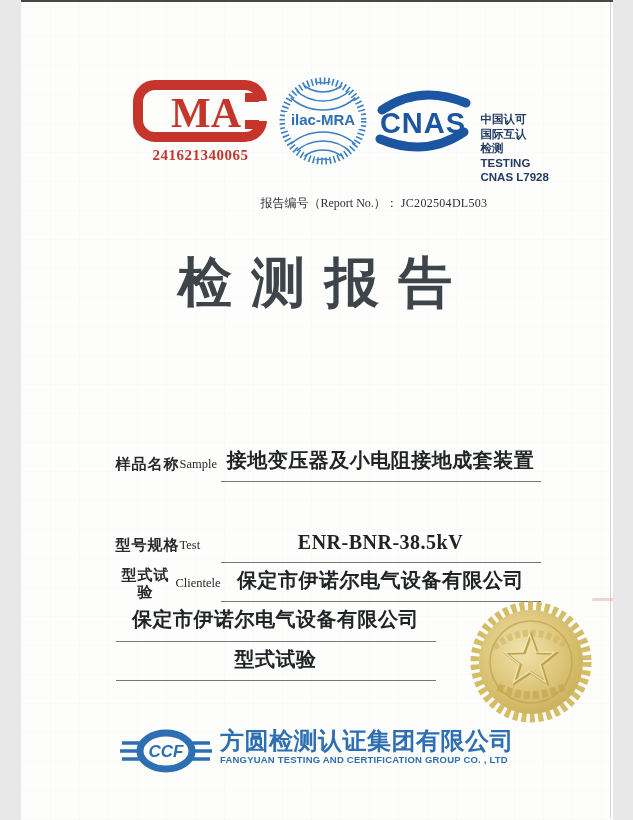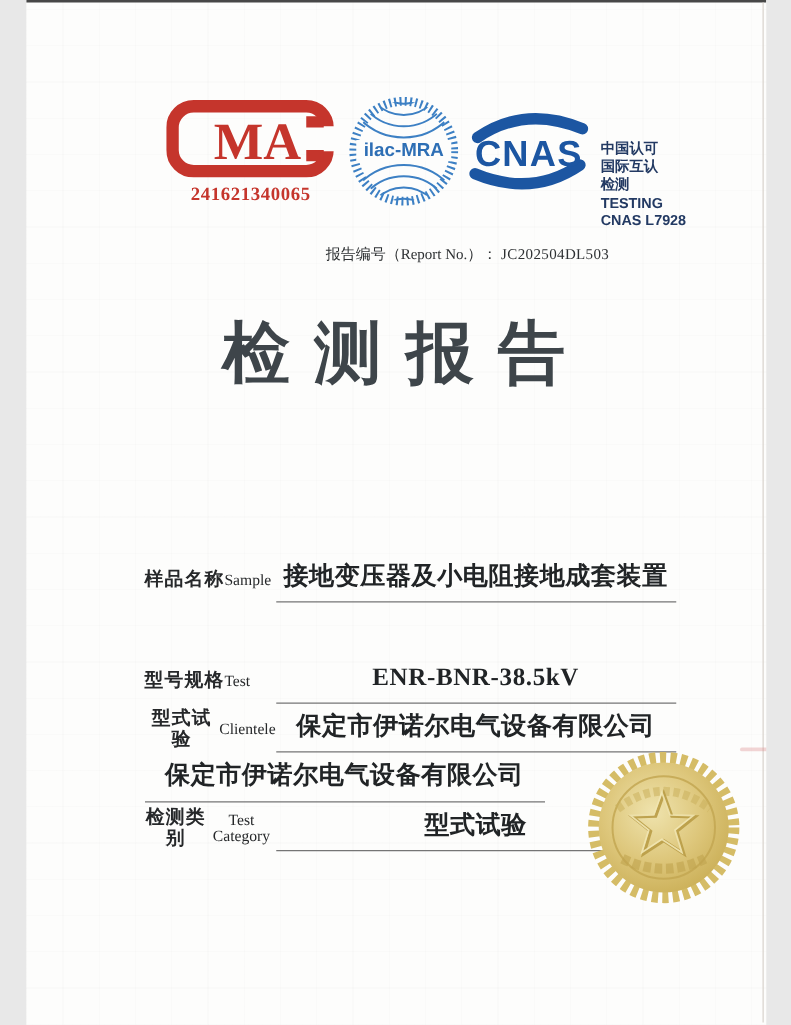--- a/index.html
+++ b/index.html
@@ -154,24 +154,20 @@
       <div class="field-label">
         <div class="label-cn">型式试验</div>
         <div class="label-en">Clientele</div>
       </div>
       <div class="field-value">保定市伊诺尔电气设备有限公司</div>
     </div>
     <div class="field-row r4">
       <div class="field-value">保定市伊诺尔电气设备有限公司</div>
     </div>
     <div class="field-row r5">
-      <div class="field-label">
-        <div class="label-cn">检测类别</div>
-        <div class="label-en">Test Category</div>
-      </div>
       <div class="field-value">型式试验</div>
     </div>
   </div>
 
   <svg class="seal" width="122" height="122" viewBox="0 0 122 122">
     <defs>
       <radialGradient id="goldGrad" cx="42%" cy="38%" r="70%">
         <stop offset="0%" stop-color="#efe3ad"></stop>
         <stop offset="55%" stop-color="#ddc67a"></stop>
         <stop offset="100%" stop-color="#c9ad54"></stop>
@@ -179,14 +175,28 @@
     </defs>
     <circle cx="61" cy="61" r="56" fill="none" stroke="#d5bc66" stroke-width="9" stroke-dasharray="5 3.4"></circle>
     <circle cx="61" cy="61" r="52" fill="url(#goldGrad)"></circle>
     <circle cx="61" cy="61" r="41" fill="none" stroke="#c3a752" stroke-width="1.6" opacity="0.85"></circle>
     <path d="M24 46 Q61 18 98 46" fill="none" stroke="#cbb05c" stroke-width="7" stroke-dasharray="5 3" opacity="0.55"></path>
     <path d="M28 86 Q61 102 94 86" fill="none" stroke="#bfa34e" stroke-width="8" stroke-dasharray="6 3" opacity="0.6"></path>
     <path d="M61 34 L67.5 52 L86 52.5 L71.5 64 L77 82 L61 71.5 L45 82 L50.5 64 L36 52.5 L54.5 52 Z" fill="none" stroke="#b99c46" stroke-width="2.6" opacity="0.9"></path>
     <path d="M59.5 33 L66 51 L84.5 51.5 L70 63 L75.5 81 L59.5 70.5 L43.5 81 L49 63 L34.5 51.5 L53 51 Z" fill="none" stroke="#f1e5b2" stroke-width="1.4" opacity="0.9"></path>
   </svg>
 
+  <div class="footer">
+    <svg width="94" height="48" viewBox="0 0 94 48">
+      <g fill="none" stroke="#2e6fb3">
+        <ellipse cx="47" cy="24" rx="26" ry="18" stroke-width="7"></ellipse>
+        <path d="M3 16 H22 M1 24 H20 M3 32 H22" stroke-width="3.6"></path>
+        <path d="M72 16 H91 M74 24 H93 M72 32 H91" stroke-width="3.6"></path>
+      </g>
+      <text x="47" y="30" text-anchor="middle" font-family="Liberation Sans, sans-serif" font-weight="bold" font-style="italic" font-size="17" fill="#2e6fb3">CCF</text>
+    </svg>
+    <div class="footer-text">
+      <div class="company-cn">方圆检测认证集团有限公司</div>
+      <div class="company-en">FANGYUAN TESTING AND CERTIFICATION GROUP CO. , LTD</div>
+    </div>
+  </div>
 
 </div>
 
 </body></html>

